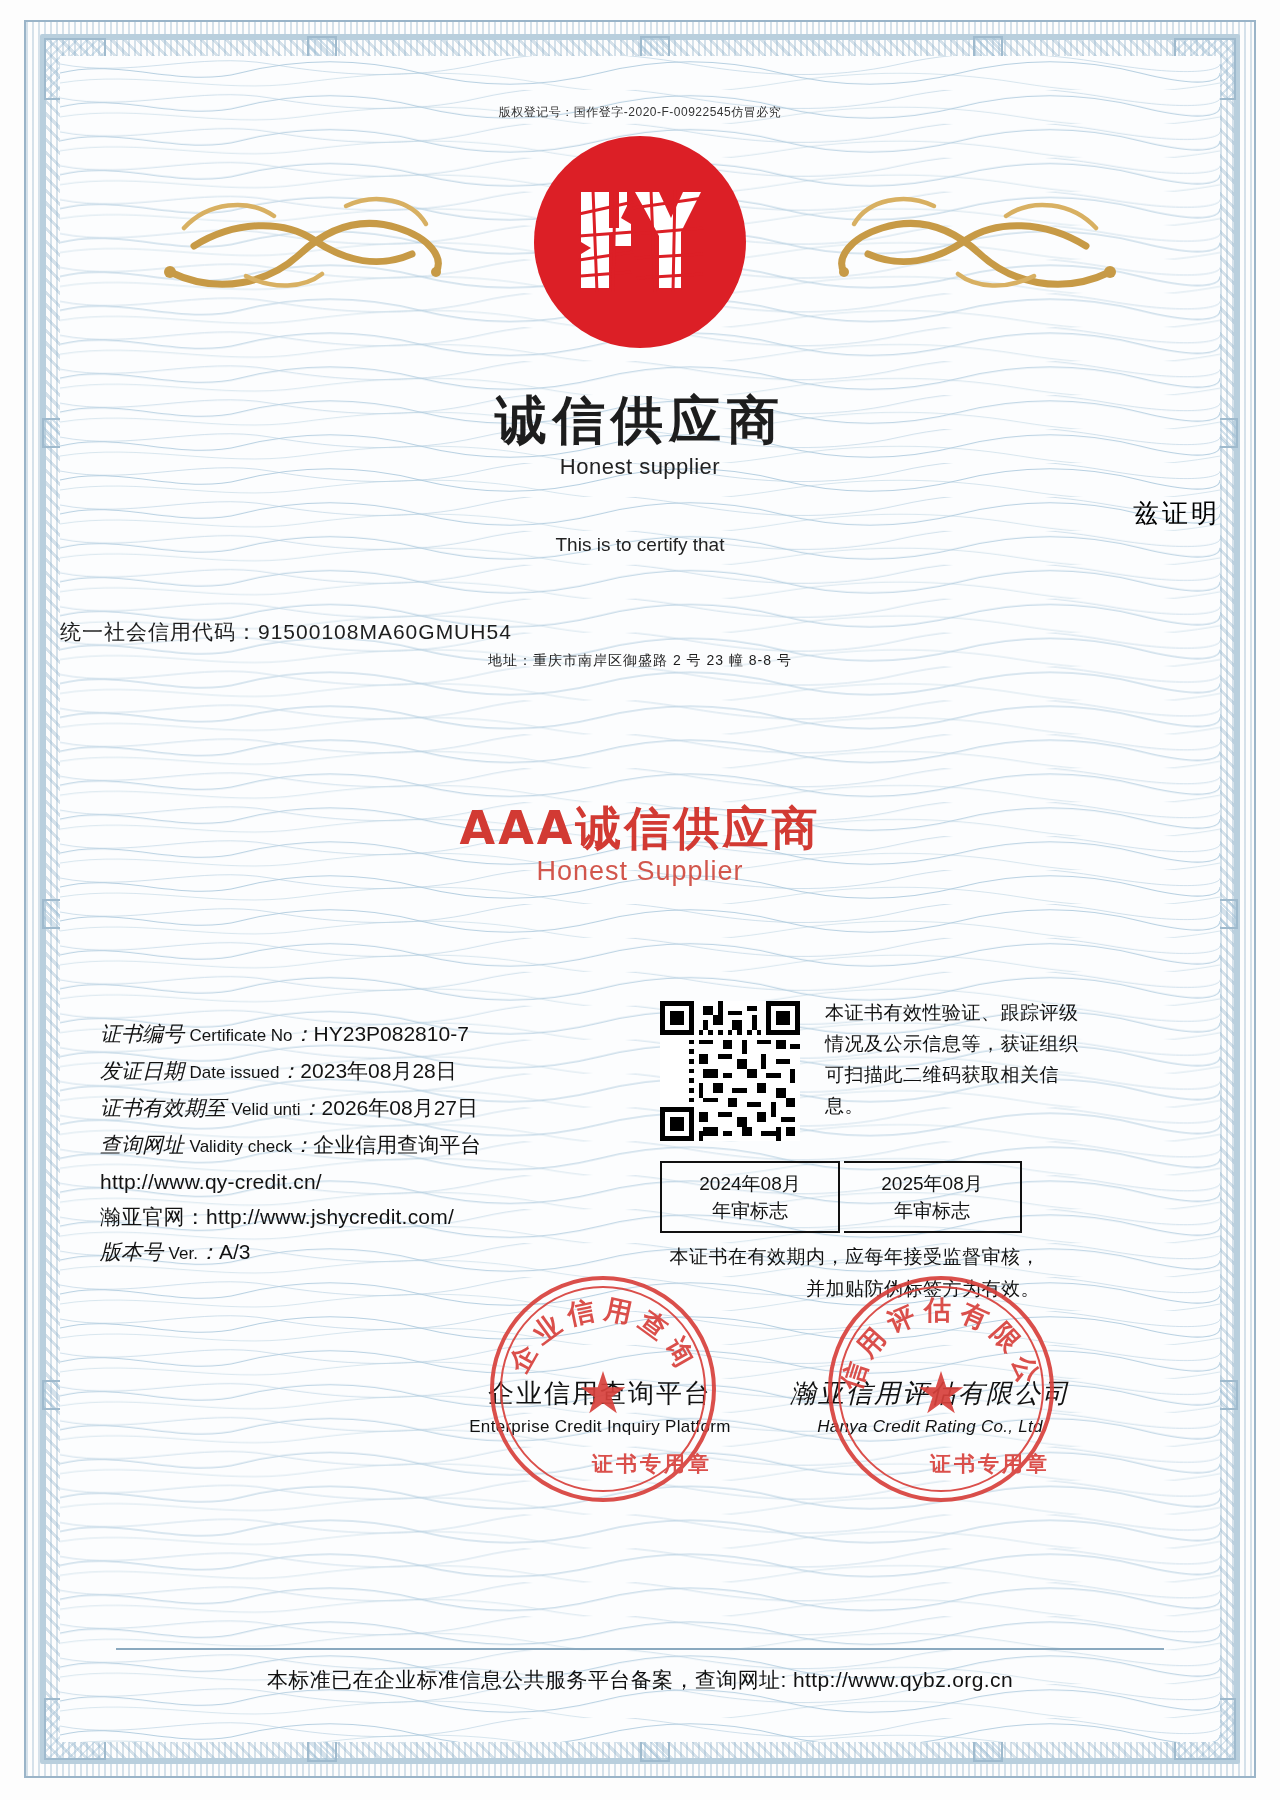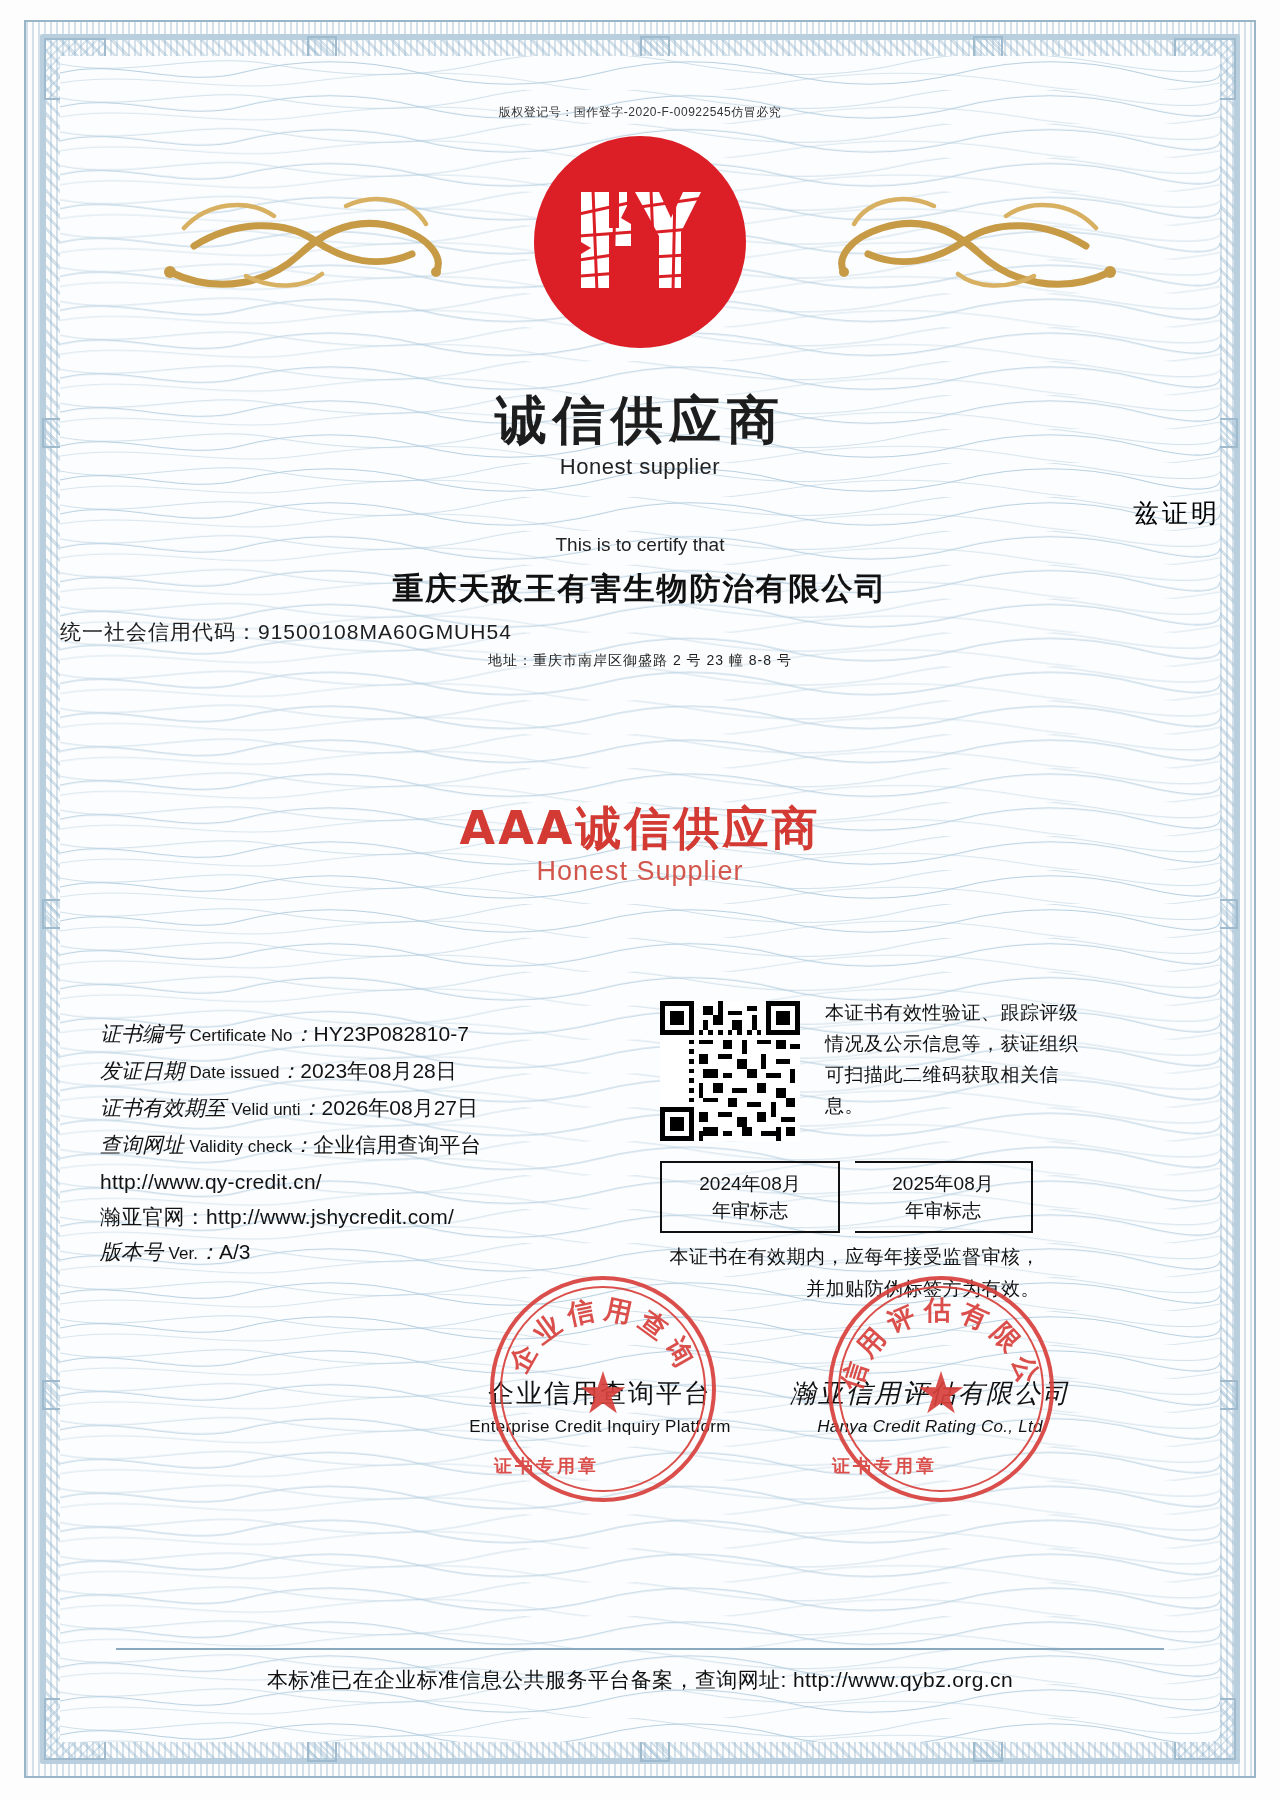--- a/index.html
+++ b/index.html
@@ -148,21 +148,21 @@
   .qr{
     position:absolute;left:0;top:0;width:140px;height:140px;
     background:#fff;
   }
   .qr svg{display:block;}
   .qr-note{
     position:absolute;left:165px;top:-4px;width:260px;
     font-size:19px;line-height:31px;color:#111;letter-spacing:.5px;
   }
   .seal-boxes{
-    position:absolute;left:0;top:160px;display:flex;gap:15px;
+    position:absolute;left:0;top:160px;display:flex;gap:4px;
   }
   .seal-box{
     width:176px;height:68px;border:2px solid #111;
     display:flex;flex-direction:column;align-items:center;justify-content:center;
     font-size:19px;color:#111;line-height:27px;
   }
   .seal-box + .seal-box{border-left:none;}
   .annual-note{
     position:absolute;left:0;top:240px;width:380px;
     text-align:right;font-size:19px;line-height:32px;color:#111;letter-spacing:.5px;
@@ -181,22 +181,22 @@
     border:2px solid #d8413c;border-radius:50%;
   }
   .stamp .star{
     position:absolute;left:50%;top:52%;transform:translate(-50%,-50%);
     color:#d8413c;font-size:58px;line-height:1;
   }
   .stamp .arc{
     position:absolute;left:0;top:0;width:100%;height:100%;
   }
   .stamp .bottom-text{
-    position:absolute;left:0;bottom:20px;width:100%;text-align:left;
-    color:#d8413c;font-size:18px;letter-spacing:3px;font-weight:700;
+    position:absolute;left:0;bottom:20px;width:100%;text-align:right;
+    color:#d8413c;font-size:21px;letter-spacing:3px;font-weight:700;
   }
   .stamp-1{left:430px;top:-10px;}
   .stamp-2{left:768px;top:-10px;}
 
   .org{
     position:absolute;text-align:center;
   }
   .org .cn{font-size:26px;color:#111;letter-spacing:2px;white-space:nowrap;}
   .org .en{font-size:17px;color:#111;letter-spacing:.3px;white-space:nowrap;margin-top:6px;}
   .org-1{left:330px;top:90px;width:420px;}
@@ -307,21 +307,20 @@
             <path d="M76 2 L80 104 M100 2 L98 104"></path>
           </g>
         </svg>
       </div>
     </div>
 
     <div class="title-cn">诚信供应商</div>
     <div class="title-en">Honest supplier</div>
     <div class="certify-cn">兹证明</div>
     <div class="certify-en">This is to certify that</div>
-    <div class="company">重庆天敌王有害生物防治有限公司</div>
     <div class="credit-code">统一社会信用代码：91500108MA60GMUH54</div>
     <div class="address">地址：重庆市南岸区御盛路 2 号 23 幢 8-8 号</div>
 
     <div class="award-cn">AAA诚信供应商</div>
     <div class="award-en">Honest Supplier</div>
 
     <div class="details">
       <div class="row">
         <span class="lbl-cn">证书编号</span>
         <span class="lbl-en">Certificate No</span><span class="lbl-cn">：</span><span class="val">HY23P082810-7</span>

